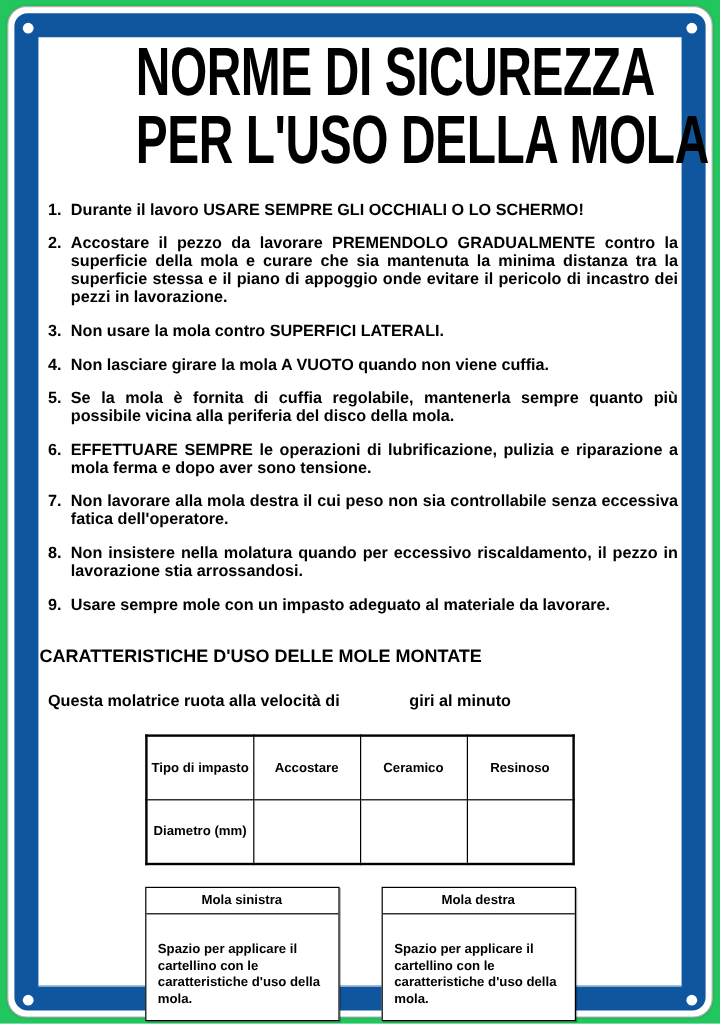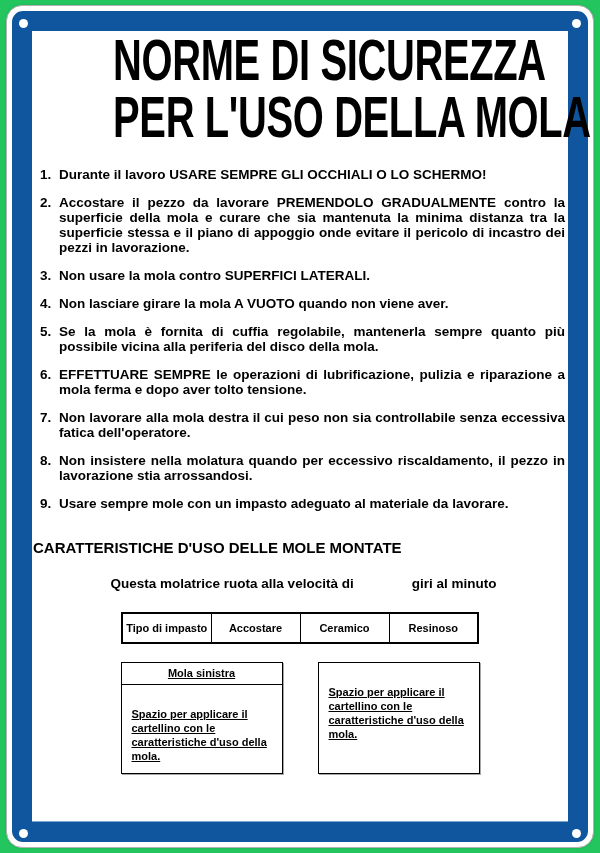--- a/index.html
+++ b/index.html
@@ -56,41 +56,41 @@
 
   .section-heading {
     margin-top:28px;
     font-size:15px; font-weight:bold;
   }
 
   .speed-line, .diam-line {
     margin-left:7px;
     font-size:13.5px; font-weight:bold;
   }
-  .speed-line { margin-top:20px;text-align:center; }
+  .speed-line { margin-top:20px; }
   .diam-line  { margin-top:13px; }
   .blank-space { display:inline-block; width:58px; }
 
   .spec-table {
     margin:21px auto 0;
     border-collapse:collapse; table-layout:fixed;
     width:358px;
     border:2px solid #000;
   }
   .spec-table td {
     border:1.5px solid #000;
     height:20px;
     text-align:center; vertical-align:middle;
     font-size:11px; font-weight:bold;
-    padding:4px 2px;
+    padding:16px 2px;
   }
 
   .boxes {
     margin-top:18px;
-    display:flex; justify-content:center; gap:35px;text-decoration:underline;
+    display:flex; justify-content:center; gap:35px;
   }
   .box {
     width:160px; height:110px;
     border:1.5px solid #000;
     background:#fff;
     box-shadow:1px 1px 0 rgba(0,0,0,.35);
   }
   .box-header {
     height:21px; line-height:21px;
     border-bottom:1.5px solid #000;
@@ -128,29 +128,29 @@
         <div class="rule">
           <span class="rule-num">2.</span>
           <span class="rule-text">Accostare il pezzo da lavorare PREMENDOLO GRADUALMENTE contro la superficie della mola e curare che sia mantenuta la minima distanza tra la superficie stessa e il piano di appoggio onde evitare il pericolo di incastro dei pezzi in lavorazione.</span>
         </div>
         <div class="rule">
           <span class="rule-num">3.</span>
           <span class="rule-text">Non usare la mola contro SUPERFICI LATERALI.</span>
         </div>
         <div class="rule">
           <span class="rule-num">4.</span>
-          <span class="rule-text">Non lasciare girare la mola A VUOTO quando non viene aver.</span>
+          <span class="rule-text">Non lasciare girare la mola A VUOTO quando non viene cuffia.</span>
         </div>
         <div class="rule">
           <span class="rule-num">5.</span>
           <span class="rule-text">Se la mola è fornita di cuffia regolabile, mantenerla sempre quanto più possibile vicina alla periferia del disco della mola.</span>
         </div>
         <div class="rule">
           <span class="rule-num">6.</span>
-          <span class="rule-text">EFFETTUARE SEMPRE le operazioni di lubrificazione, pulizia e riparazione a mola ferma e dopo aver tolto tensione.</span>
+          <span class="rule-text">EFFETTUARE SEMPRE le operazioni di lubrificazione, pulizia e riparazione a mola ferma e dopo aver sono tensione.</span>
         </div>
         <div class="rule">
           <span class="rule-num">7.</span>
           <span class="rule-text">Non lavorare alla mola destra il cui peso non sia controllabile senza eccessiva fatica dell'operatore.</span>
         </div>
         <div class="rule">
           <span class="rule-num">8.</span>
           <span class="rule-text">Non insistere nella molatura quando per eccessivo riscaldamento, il pezzo in lavorazione stia arrossandosi.</span>
         </div>
         <div class="rule">
@@ -167,28 +167,35 @@
 
 
       <table class="spec-table">
         <tbody>
             <tr>
           <td>Tipo di impasto</td>
           <td>Accostare</td>
           <td>Ceramico</td>
           <td>Resinoso</td>
         </tr>
+        <tr>
+          <td>Diametro (mm)</td>
+          <td></td>
+          <td></td>
+          <td></td>
+        </tr>
       </tbody>
         </table>
 
       <div class="boxes">
         <div class="box">
           <div class="box-header">Mola sinistra</div>
           <div class="box-body">Spazio per applicare il cartellino con le caratteristiche d'uso della mola.</div>
         </div>
         <div class="box">
+          <div class="box-header">Mola destra</div>
           <div class="box-body">Spazio per applicare il cartellino con le caratteristiche d'uso della mola.</div>
         </div>
       </div>
 
     </div>
   </div>
 </div>
 
 </body></html>

